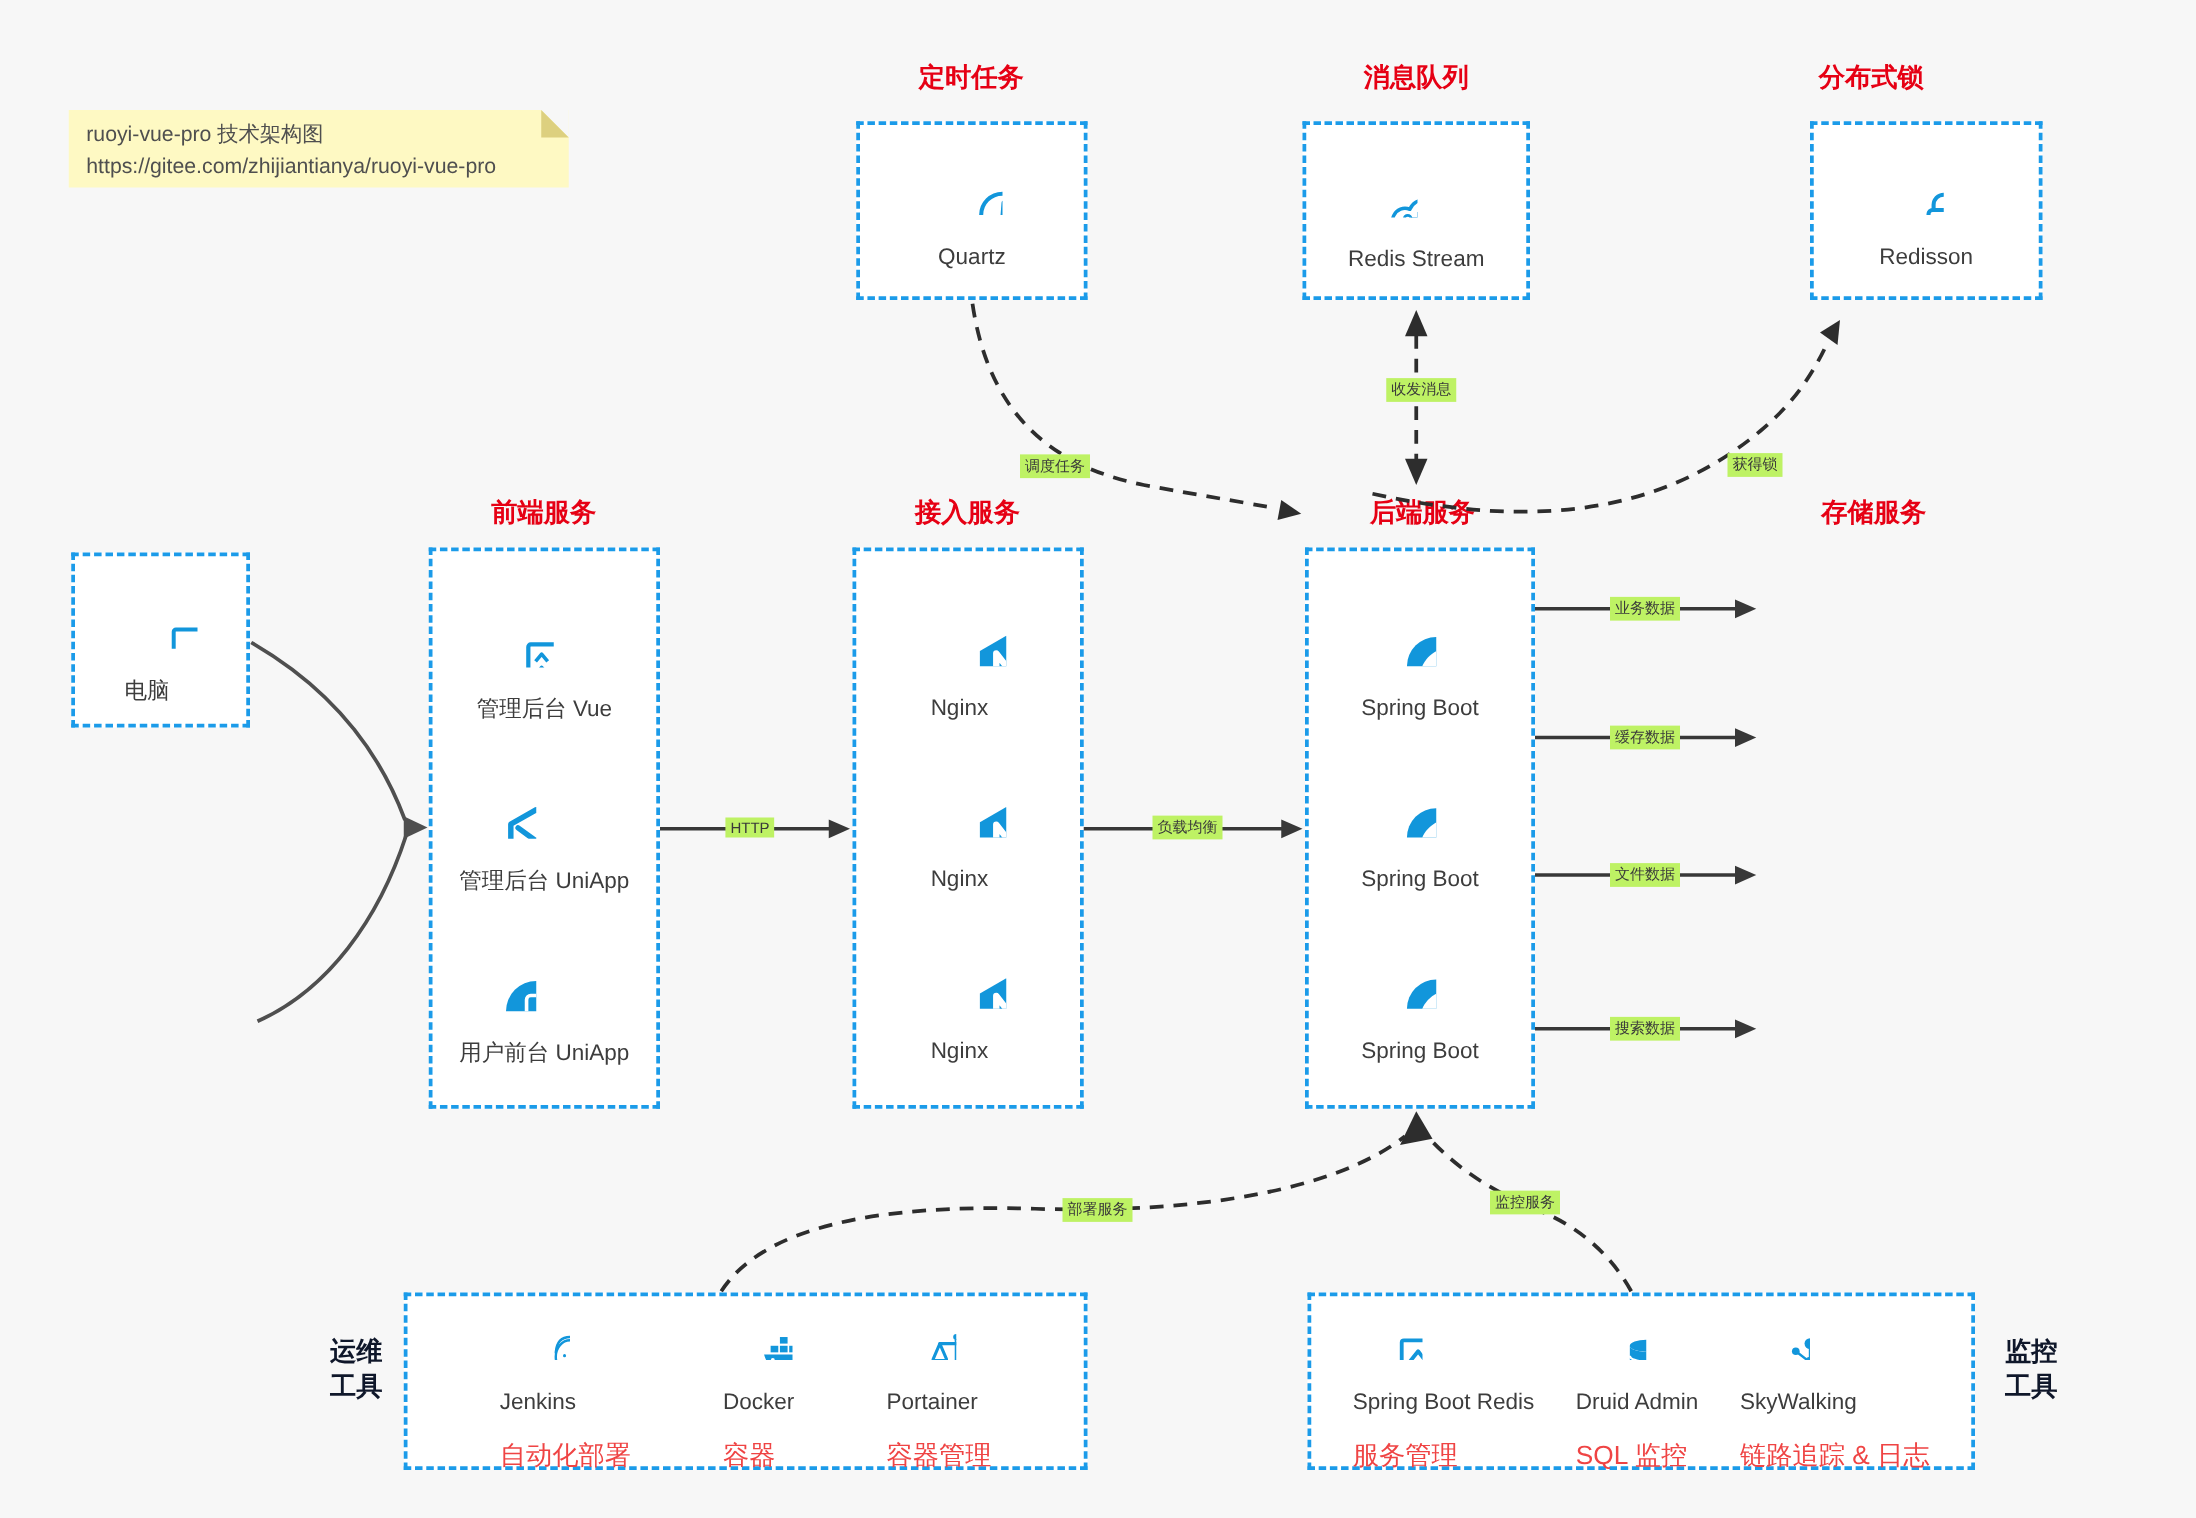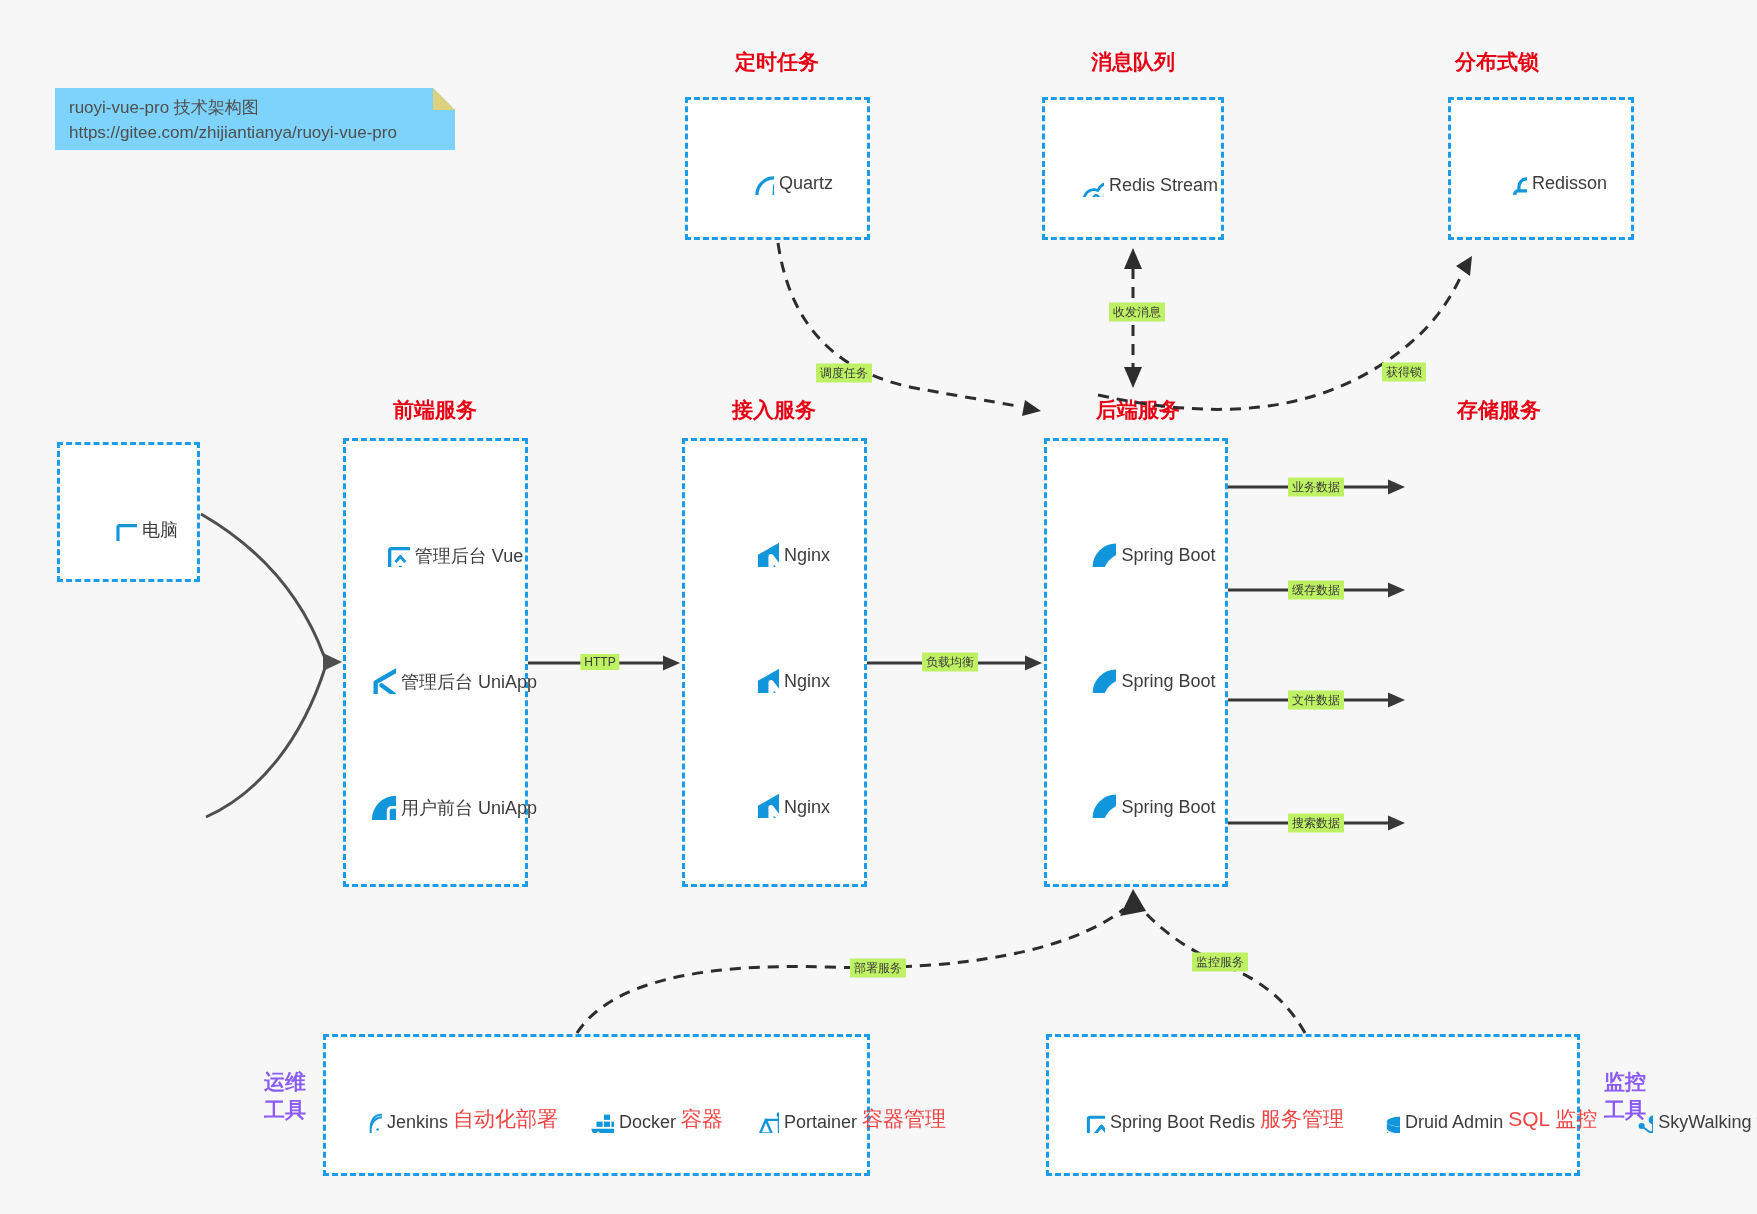--- a/index.html
+++ b/index.html
@@ -2,34 +2,34 @@
 <html><head>
 <meta charset="utf-8">
 <style>
   html,body{margin:0;padding:0;background:#f7f7f7;}
   .canvas{position:relative;width:1757px;height:1214px;background:#f7f7f7;
           font-family:"Liberation Sans","DejaVu Sans",sans-serif;overflow:hidden;color:#3d3d3d;}
   
   .dbox{position:absolute;border:3px dashed #1b9be9;background:#fff;box-sizing:border-box;
         display:flex;flex-direction:column;justify-content:space-evenly;align-items:center;}
   .hbox{flex-direction:row;}
-  .item{display:flex;flex-direction:row;align-items:flex-end;gap:5px;}
+  .item{display:flex;flex-direction:column;align-items:flex-start;gap:22px;}
   .item .lbl{font-size:18px;color:#3d3d3d;white-space:nowrap;line-height:1.25;text-align:center;}
   .item .sub{font-size:21px;color:#ef4444;white-space:nowrap;margin-top:-4px;}
   .ic{color:#1296db;display:block;}
   
   .red-title{position:absolute;color:#e60014;font-weight:bold;font-size:21px;
              transform:translateX(-50%);white-space:nowrap;}
-  .red-title-side{position:absolute;color:#8b5cf6;font-weight:bold;font-size:21px;line-height:28px;
+  .red-title-side{position:absolute;color:#0f172a;font-weight:bold;font-size:21px;line-height:28px;
              transform:translateX(-50%);text-align:center;white-space:pre-line;}
   
   .edge-label{position:absolute;transform:translate(-50%,-50%);font-size:12px;color:#3a3a3a;
               background:#bef264;padding:1px 4px;white-space:nowrap;}
   
-  .note{position:absolute;left:55px;top:88px;width:400px;height:62px;background:#7dd3fc;
+  .note{position:absolute;left:55px;top:88px;width:400px;height:62px;background:#fef9c3;
         padding:7px 0 0 14px;box-sizing:border-box;font-size:17px;line-height:25px;color:#4f4f4f;}
   .note .fold-cut{position:absolute;top:0;right:0;width:0;height:0;
         border-top:22px solid #f7f7f7;border-left:22px solid transparent;}
   .note .fold-flap{position:absolute;top:0;right:0;width:0;height:0;
         border-bottom:22px solid #ddd07f;border-right:22px solid transparent;}
   .overlay{position:absolute;left:0;top:0;pointer-events:none;}
 </style>
 </head>
 <body>
 

